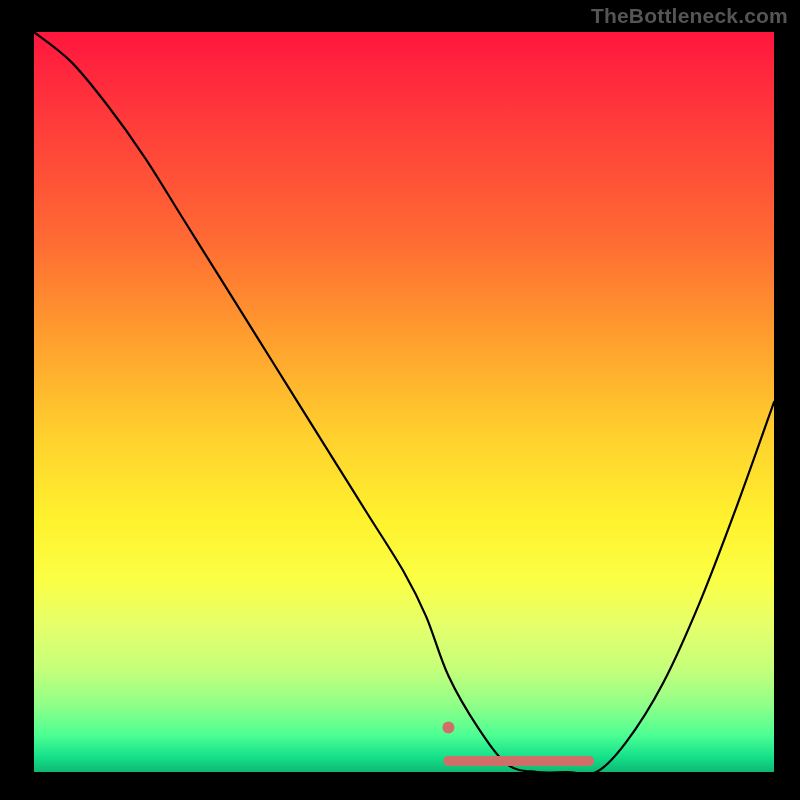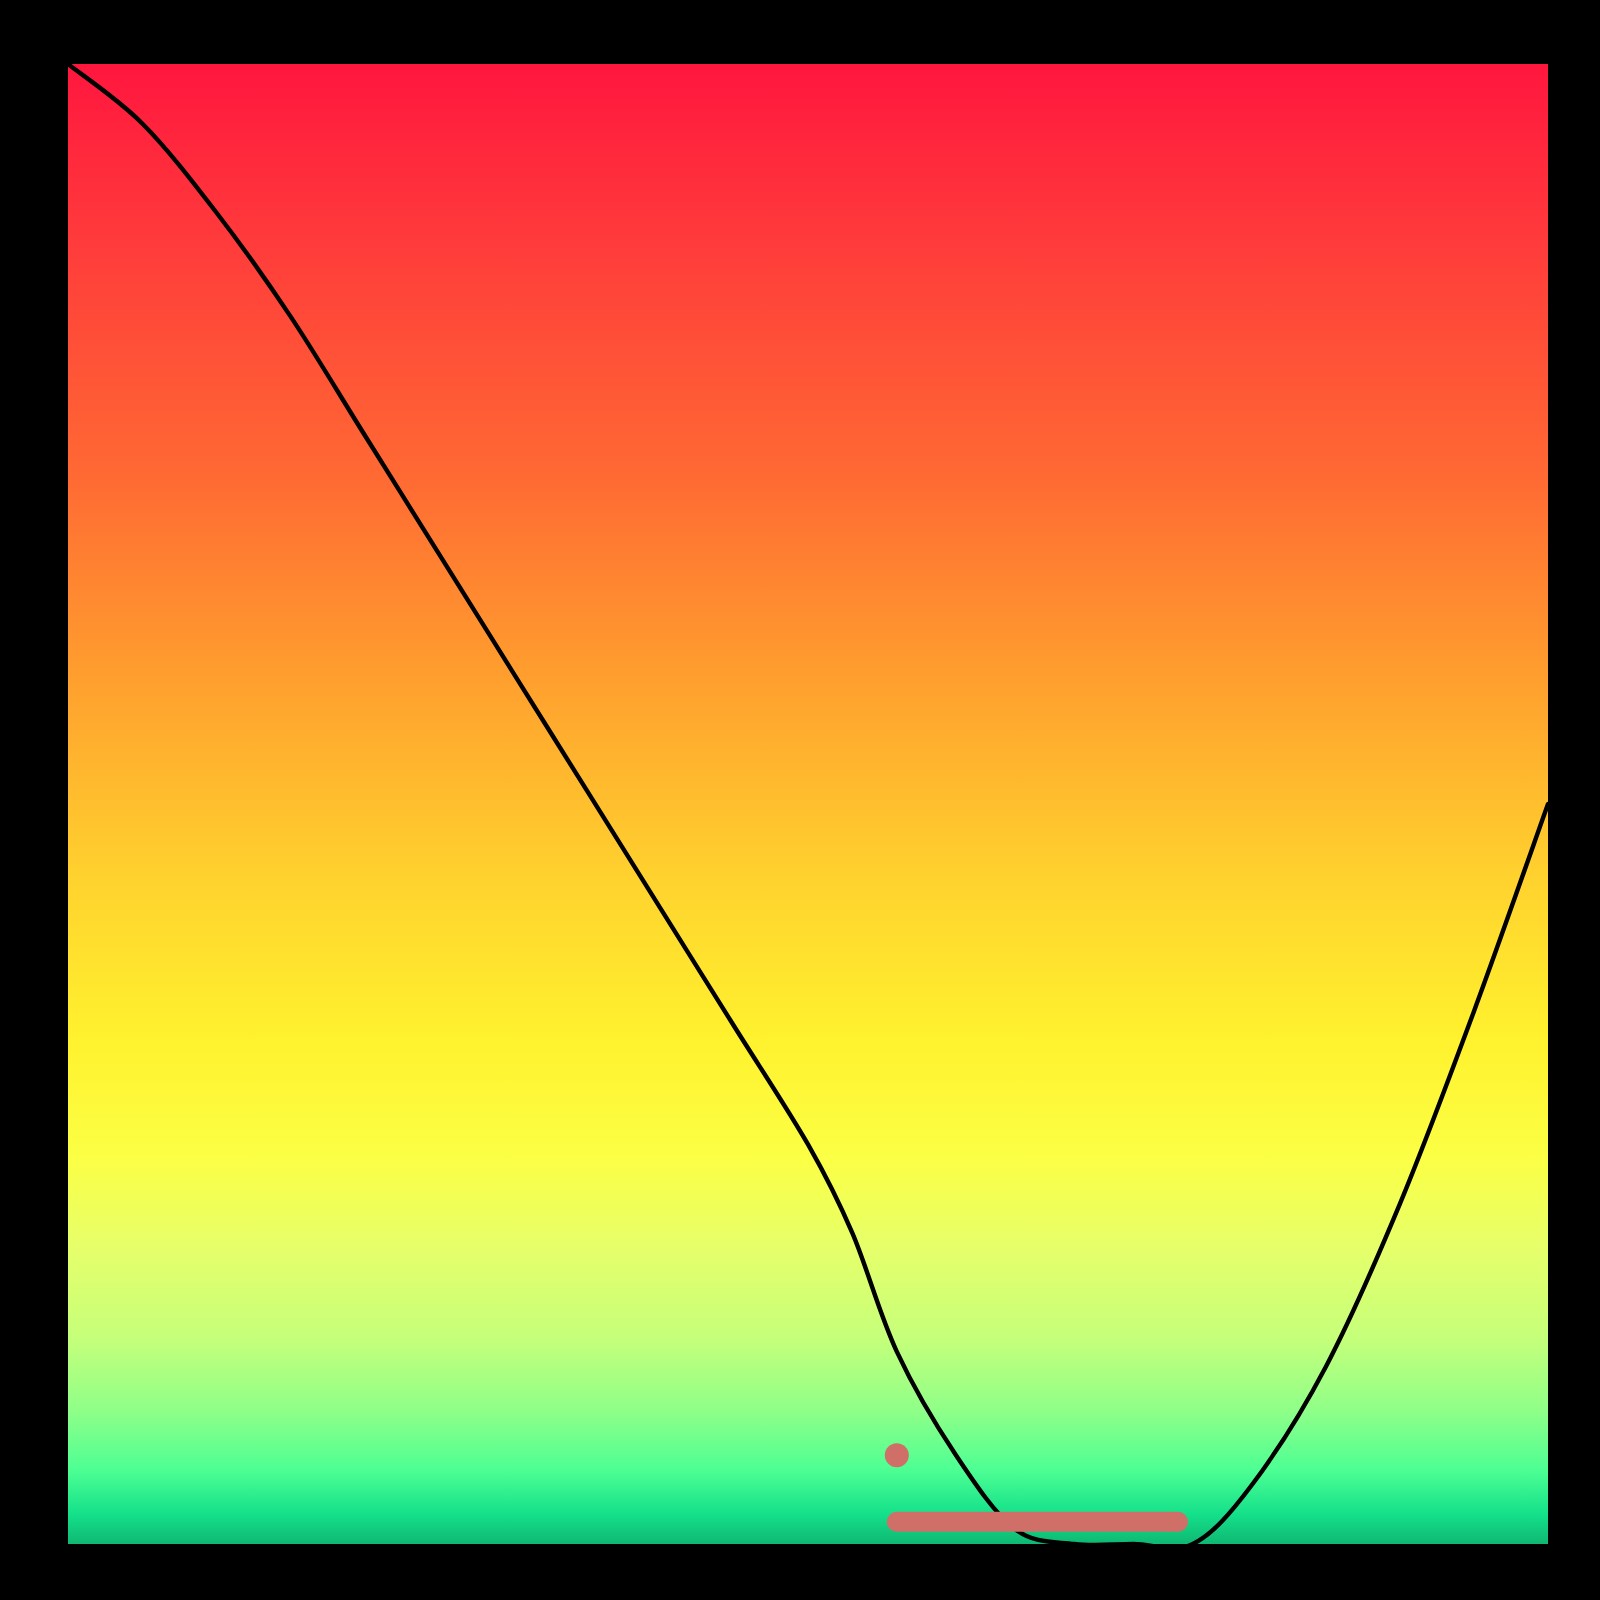--- a/index.html
+++ b/index.html
@@ -55,20 +55,21 @@
     top: 32px;
     width: 740px;
     height: 740px;
     z-index: 3;
   }
 </style>
 </head>
 <body>
 
 <div class="wrap">
+  <div class="attribution">TheBottleneck.com</div>
 
   <div class="plot-area"></div>
 
   <svg class="overlay" viewBox="0 0 740 740" preserveAspectRatio="none">
     <path id="curve-path" fill="none" stroke="#000000" stroke-width="2.2" stroke-linecap="round" d="M0,0 C6.166666666666667,4.933333333333337 24.666666666666664,17.266666666666687 37,29.600000000000023 C49.333333333333336,41.93333333333336 61.666666666666664,57.966666666666654 74,74 C86.33333333333333,90.03333333333335 98.66666666666667,107.30000000000007 111,125.80000000000007 C123.33333333333333,144.30000000000007 135.66666666666666,165.26666666666668 148,185 C160.33333333333334,204.73333333333332 172.66666666666666,224.46666666666664 185,244.2 C197.33333333333334,263.93333333333334 209.66666666666666,283.6666666666667 222,303.40000000000003 C234.33333333333334,323.1333333333334 246.66666666666666,342.8666666666666 259,362.59999999999997 C271.3333333333333,382.3333333333333 283.6666666666667,402.06666666666666 296,421.8 C308.3333333333333,441.53333333333336 320.6666666666667,461.26666666666665 333,481 C345.3333333333333,500.73333333333335 360.1333333333333,522.9333333333334 370,540.2 C379.8666666666667,557.4666666666667 384.80000000000007,567.3333333333334 392.20000000000005,584.6 C399.6,601.8666666666667 405.7666666666667,625.3 414.40000000000003,643.8 C423.03333333333336,662.3 434.1333333333333,680.8 444,695.6 C453.8666666666667,710.4000000000001 463.73333333333335,725.2 473.6,732.6 C483.4666666666667,740 493.33333333333337,738.7666666666667 503.20000000000005,740 C513.0666666666667,741.2333333333333 522.9333333333333,740 532.8,740 C542.6666666666666,740 552.5333333333333,744.9333333333334 562.4,740 C572.2666666666667,735.0666666666666 580.9,725.1999999999999 592,710.4 C603.1,695.6 616.6666666666666,674.6333333333334 629,651.2 C641.3333333333334,627.7666666666667 653.6666666666666,599.4 666,569.8 C678.3333333333334,540.1999999999999 690.6666666666666,506.90000000000003 703,473.6 C715.3333333333334,440.3 733.8333333333334,387.26666666666665 740,370"></path>
     <path id="highlight-path" fill="none" stroke="#cf6f68" stroke-width="10" stroke-linecap="round" d="M414.40000000000003,728.9 L555,728.9"></path>
     <circle id="highlight-dot" r="6" fill="#cf6f68" cx="414.40000000000003" cy="695.6"></circle>
   </svg>
 </div>
 

